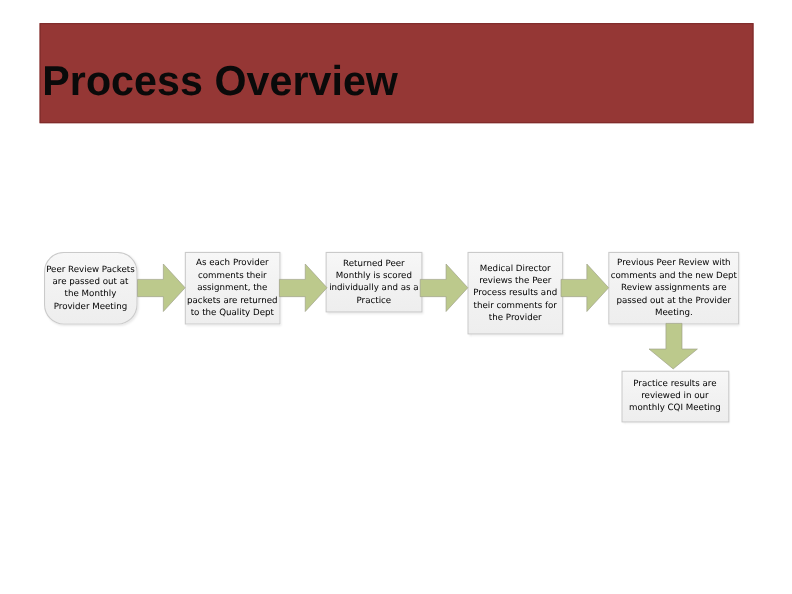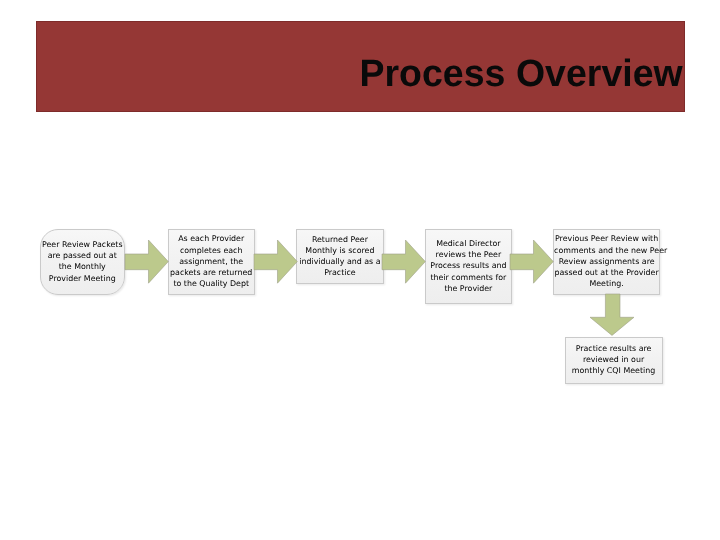--- a/index.html
+++ b/index.html
@@ -4,21 +4,21 @@
 <style>
   html,body{margin:0;padding:0;}
   body{width:720px;height:540px;background:#ffffff;overflow:hidden;
        font-family:"Liberation Sans",sans-serif;
        -webkit-font-smoothing:antialiased;text-rendering:geometricPrecision;}
   .slide{position:relative;width:720px;height:540px;background:#fff;}
 
   .title-bar{position:absolute;left:36px;top:21px;width:649px;height:91px;
              background:#953735;border:0.5px solid #7e2b2a;box-sizing:border-box;}
   .title-text{position:absolute;left:36px;top:21px;width:649px;height:91px;
-              display:flex;align-items:center;justify-content:flex-end;
+              display:flex;align-items:center;justify-content:flex-start;
               font-size:38px;font-weight:bold;color:#0a0a0a;padding-top:15px;letter-spacing:0.05px;
               box-sizing:border-box;}
   .title-text span{display:inline-block;transform:scaleX(0.985);}
 
   .box{position:absolute;background:linear-gradient(180deg,#f7f7f7 0%,#f2f2f2 45%,#eeeeee 100%);border:1px solid #cacaca;
        box-shadow:1px 1px 2px rgba(0,0,0,0.09);
        box-sizing:border-box;display:flex;align-items:center;justify-content:center;
        text-align:center;color:#000000;font-size:7.9px;line-height:11.25px;
        font-family:"DejaVu Sans",sans-serif;}
   .box .lines{display:block;width:100%;margin-top:-1px;}
@@ -40,21 +40,21 @@
         <span class="ln">Peer Review Packets</span>
         <span class="ln">are passed out at</span>
         <span class="ln">the Monthly</span>
         <span class="ln">Provider Meeting</span>
       </span>
   </div>
 
   <div class="box" style="left:167.7px;top:229.1px;width:87.0px;height:65.6px;">
     <span class="lines">
         <span class="ln">As each Provider</span>
-        <span class="ln">completes each</span>
+        <span class="ln">comments their</span>
         <span class="ln">assignment, the</span>
         <span class="ln">packets are returned</span>
         <span class="ln">to the Quality Dept</span>
       </span>
   </div>
 
   <div class="box" style="left:295.8px;top:229.1px;width:88.2px;height:55px;">
     <span class="lines">
         <span class="ln">Returned Peer</span>
         <span class="ln">Monthly is scored</span>
@@ -66,24 +66,24 @@
   <div class="box" style="left:424.8px;top:229.1px;width:87.2px;height:75px;">
     <span class="lines">
         <span class="ln">Medical Director</span>
         <span class="ln">reviews the Peer</span>
         <span class="ln">Process results and</span>
         <span class="ln">their comments for</span>
         <span class="ln">the Provider</span>
       </span>
   </div>
 
-  <div class="box" style="left:553.1px;top:229.1px;width:107px;height:65.6px;text-align:center;">
+  <div class="box" style="left:553.1px;top:229.1px;width:119.0px;height:65.6px;text-align:center;">
     <span class="lines">
         <span class="ln">Previous Peer Review with</span>
-        <span class="ln">comments and the new Peer</span>
+        <span class="ln">comments and the new Dept</span>
         <span class="ln">Review assignments are</span>
         <span class="ln">passed out at the Provider</span>
         <span class="ln">Meeting.</span>
       </span>
   </div>
 
   <div class="box" style="left:564.5px;top:336.8px;width:98.1px;height:47px;">
     <span class="lines">
         <span class="ln">Practice results are</span>
         <span class="ln">reviewed in our</span>

